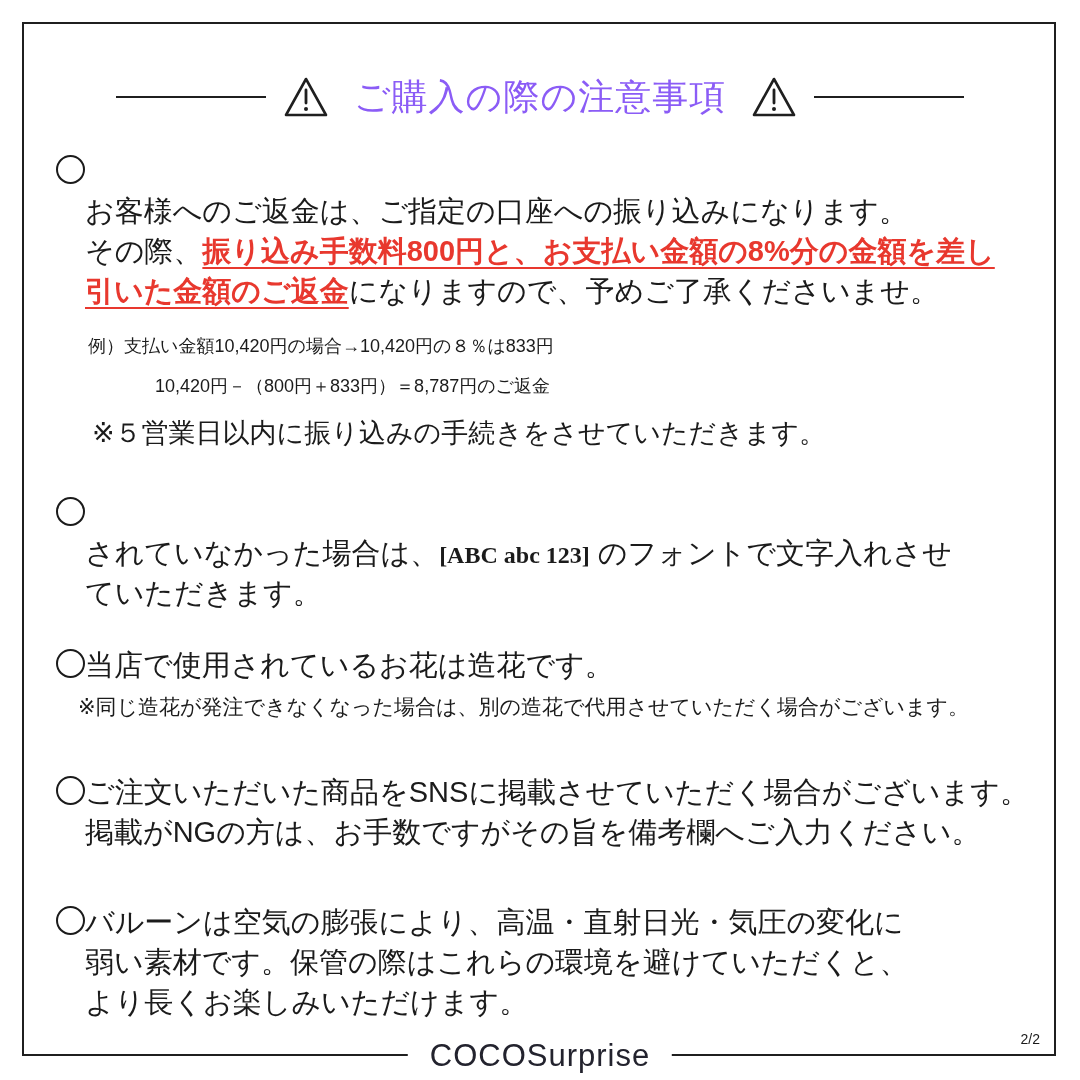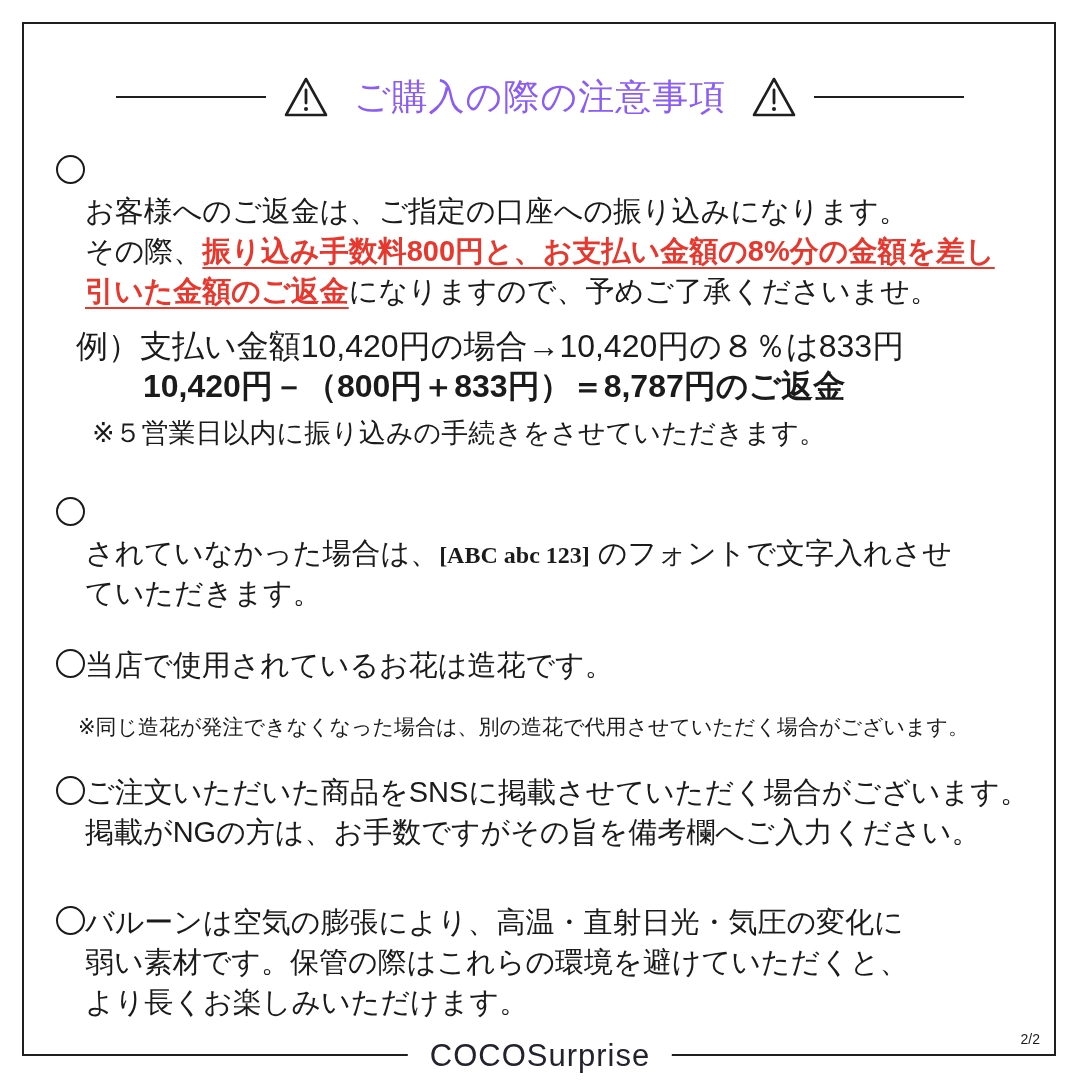--- a/index.html
+++ b/index.html
@@ -25,22 +25,22 @@
   .item .cont { padding-left:29px; }
   .bullet {
     display:inline-block; width:25px; height:25px; box-sizing:content-box;
     border:2px solid #1b1b1b; border-radius:50%; vertical-align:-3px; margin:0;
   }
   .red {
     color:#e8382e; font-weight:bold;
     text-decoration:underline; text-underline-offset:6px; text-decoration-thickness:2px;
   }
   .serif { font-family:Liberation Serif, serif; font-weight:bold; font-size:24px; }
-  .example { position:absolute; left:76px; font-size:32px; }
-  .example .indent2 { padding-left:67px;font-weight:bold; }
+  .example { position:absolute; left:88px; font-size:18px; }
+  .example .indent2 { padding-left:67px; }
   .note1 { position:absolute; left:92px; font-size:27px; height:40px; line-height:40px; white-space:nowrap; }
   .subnote { position:absolute; left:78px; font-size:21px; line-height:26px; white-space:nowrap; }
   
   .footer-brand {
     position:absolute; top:1036px; left:50%; transform:translateX(-50%);
     background:#ffffff; padding:0 22px; font-size:31px; line-height:40px;
     color:#23232e; letter-spacing:1px; z-index:2; white-space:nowrap;
   }
   .page-num { position:absolute; top:1027px; right:40px; font-size:14px; line-height:24px; color:#1b1b1b; }
 </style>
@@ -86,21 +86,21 @@
 
   <section class="item" style="top:493px">
     <div class="line"><span class="bullet"></span></div>
     <div class="line cont"><span>されていなかった場合は、</span><span class="serif">[ABC abc 123]</span><span> のフォントで文字入れさせ</span></div>
     <div class="line cont"><span>ていただきます。</span></div>
   </section>
 
   <section class="item" style="top:645px">
     <div class="line"><span class="bullet"></span><span>当店で使用されているお花は造花です。</span></div>
   </section>
-  <div class="subnote" style="top:714px">※同じ造花が発注できなくなった場合は、別の造花で代用させていただく場合がございます。</div>
+  <div class="subnote" style="top:694px">※同じ造花が発注できなくなった場合は、別の造花で代用させていただく場合がございます。</div>
 
   <section class="item" style="top:772px">
     <div class="line"><span class="bullet"></span><span>ご注文いただいた商品をSNSに掲載させていただく場合がございます。</span></div>
     <div class="line cont"><span>掲載がNGの方は、お手数ですがその旨を備考欄へご入力ください。</span></div>
   </section>
 
   <section class="item" style="top:902px">
     <div class="line"><span class="bullet"></span><span>バルーンは空気の膨張により、高温・直射日光・気圧の変化に</span></div>
     <div class="line cont"><span>弱い素材です。保管の際はこれらの環境を避けていただくと、</span></div>
     <div class="line cont"><span>より長くお楽しみいただけます。</span></div>

